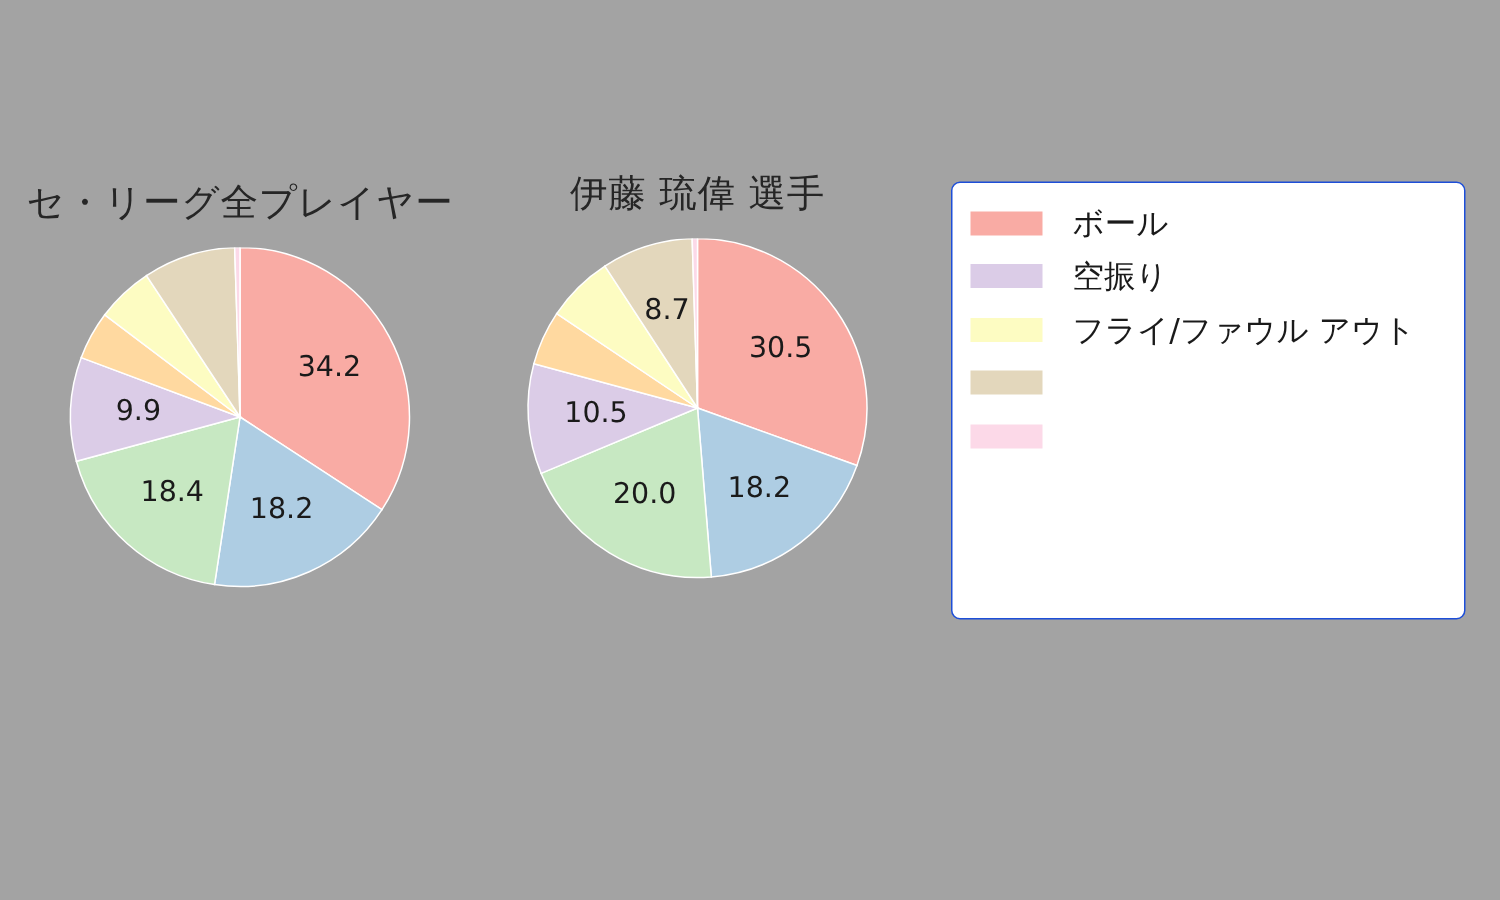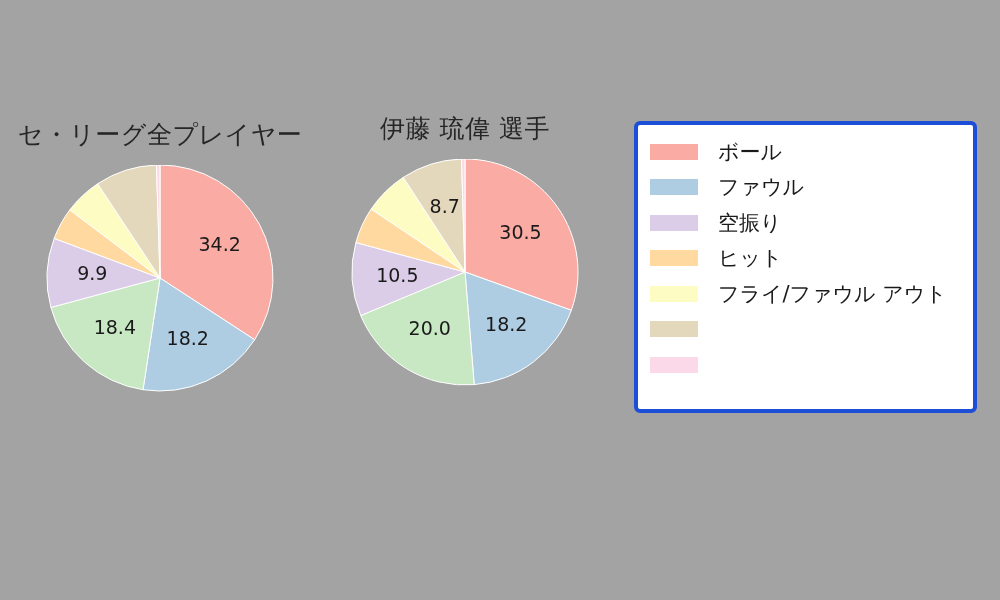--- a/index.html
+++ b/index.html
@@ -59,21 +59,21 @@
   }
 
   
   #legend {
     position: absolute;
     left: 634px;
     top: 121px;
     width: 343px;
     height: 292px;
     background: #ffffff;
-    border: 4px solid #1d4ed8;
+    border: 1px solid #1d4ed8;
     border-radius: 6px;
     box-sizing: border-box;
     padding: 9px 0 0 0;
   }
   .legend-row {
     display: flex;
     align-items: center;
     height: 35.5px;
     padding-left: 12px;
   }
@@ -136,30 +136,22 @@
       </div>
   </div>
 
   <div id="legend">
     <div class="legend-rows">
         <div class="legend-row">
           <span class="legend-swatch" style="background: rgb(249, 171, 164);"></span>
           <span class="legend-label">ボール</span>
         </div>
         <div class="legend-row">
-          <span class="legend-swatch" style="background: rgb(174, 205, 227);"></span>
-          <span class="legend-label">ファウル</span>
-        </div>
-        <div class="legend-row">
           <span class="legend-swatch" style="background: rgb(219, 204, 231);"></span>
           <span class="legend-label">空振り</span>
-        </div>
-        <div class="legend-row">
-          <span class="legend-swatch" style="background: rgb(255, 217, 160);"></span>
-          <span class="legend-label">ヒット</span>
         </div>
         <div class="legend-row">
           <span class="legend-swatch" style="background: rgb(253, 252, 194);"></span>
           <span class="legend-label">フライ/ファウル アウト</span>
         </div>
         <div class="legend-row">
           <span class="legend-swatch" style="background: rgb(227, 215, 188);"></span>
         </div>
         <div class="legend-row">
           <span class="legend-swatch" style="background: rgb(252, 217, 232);"></span>

